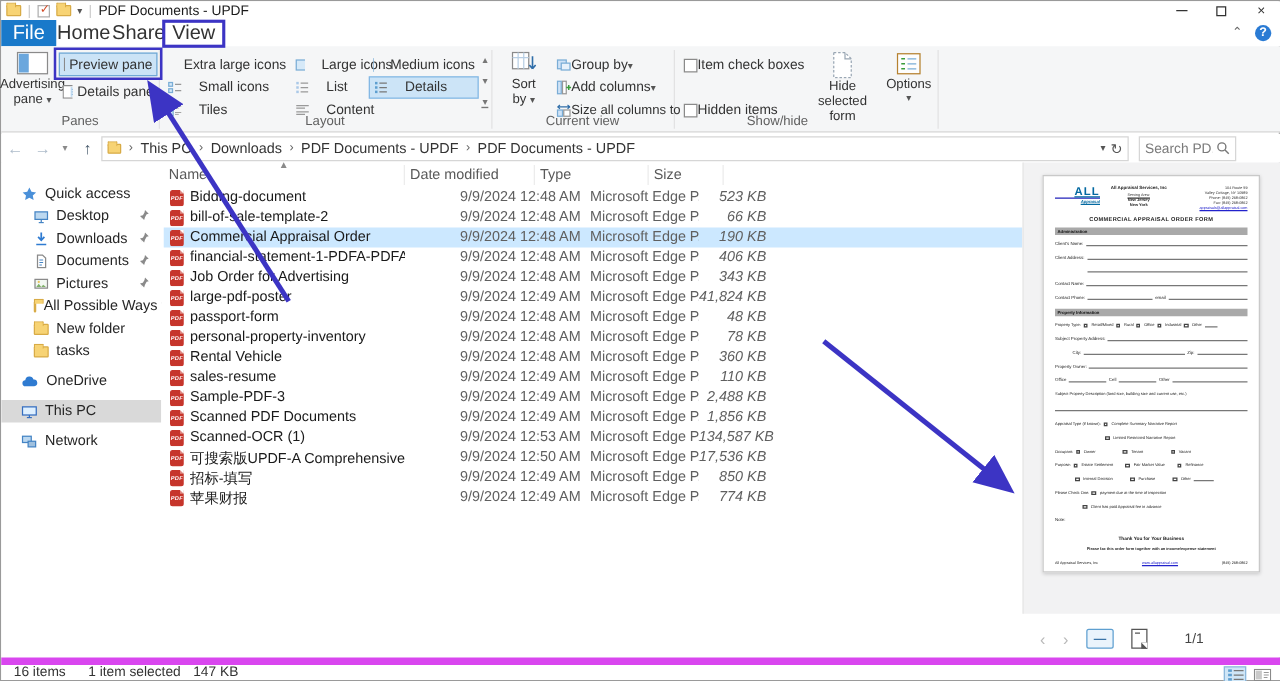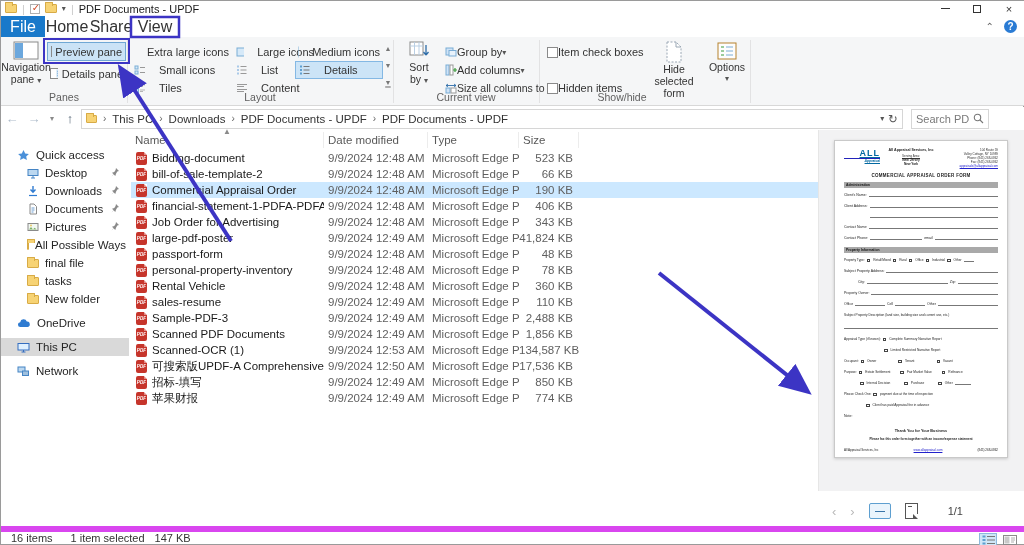--- a/index.html
+++ b/index.html
@@ -60,23 +60,23 @@
 
   #flist { position:absolute; left:130px; top:129px; width:687px; bottom:18px; background:#fff; }
   #cols { display:flex; height:20px; align-items:center; color:#595959; font-size:11.5px; position:relative; }
   .col { padding-left:4px; border-right:1px solid #ececec; height:16px; display:flex; align-items:center; }
   .c-name{ width:193px; } .c-date{ width:104px; } .c-type{ width:91px; } .c-size{ width:60px; }
   #sortcaret { position:absolute; left:92px; top:-3px; color:#8a8a8a; font-size:8px; }
   .row { display:flex; height:16px; align-items:center; font-size:11.5px; }
   .row.sel { background:#cce8ff; }
   .cell { overflow:hidden; white-space:nowrap; }
   .cell.n { width:193px; display:flex; align-items:center; gap:5px; padding-left:5px; color:#1a1a1a; }
-  .cell.d { width:104px; color:#5f5f5f; padding-left:4px; }
+  .cell.d { width:104px; color:#5f5f5f; padding-left:4px;margin-left:40px; }
   .cell.t { width:91px; color:#5f5f5f; padding-left:4px; }
-  .cell.s { width:60px; color:#5f5f5f; text-align:right; padding-right:6px; }
+  .cell.s { width:60px; color:#5f5f5f; text-align:right; padding-right:6px;font-style:italic; }
   .pdfic { flex:0 0 11px; width:11px; height:13px; background:#c6352b; border-radius:2px; position:relative; display:flex; align-items:center; justify-content:center; }
   .pdfic::after { content:"PDF"; color:#fff; font-size:4.5px; font-weight:bold; letter-spacing:.2px; }
   .pdfic::before { content:""; position:absolute; right:0; top:0; border-style:solid; border-width:0 3px 3px 0; border-color:#fff #fff #e08a84 #e08a84; }
 
   
   #prev { position:absolute; left:817px; top:129px; width:207px; bottom:18px; background:#fff; }
   .pvbg { position:absolute; left:0; top:0; width:207px; height:361px; background:#f2f2f3; border-left:1px solid #e6e6e6; }
   #page { position:absolute; left:16px; top:10px; width:174px; height:318px; background:#fff; border:1px solid #c9c9c9; box-shadow:0 1px 3px rgba(0,0,0,.18); padding:7px 9px; color:#222; }
   .dhead { display:flex; gap:3px; margin-bottom:5px; }
   .dlogo { width:36px; text-align:right; color:#0369a1;text-decoration:underline; }
@@ -156,21 +156,21 @@
     <div class="gsep" style="left:126px"></div>
     <div class="gsep" style="left:392px"></div>
     <div class="gsep" style="left:538px"></div>
     <div class="gsep" style="left:749px"></div>
 
     <div class="bigbtn" style="left:4px; top:4px; width:42px;">
       <svg width="26" height="20">
           <rect x="1" y="1" width="24" height="17" fill="#fff" stroke="#8a8a8a"></rect>
           <rect x="2" y="2" width="8" height="15" fill="#6ba7dd"></rect>
         </svg>
-      <span>Navigation</span>
+      <span>Advertising</span>
       <span><span>pane</span> <span class="caret">▾</span></span>
     </div>
     <div class="smbtn pressed" style="left:46px; top:5px; width:79px;">
       <svg width="13" height="11">
           <rect x="0.5" y="0.5" width="12" height="10" fill="#fff" stroke="#8a8a8a"></rect>
           <rect x="6.5" y="1.5" width="5" height="8" fill="#9fc6e8"></rect>
         </svg>
       <span>Preview pane</span>
     </div>
     <div class="smbtn" style="left:46px; top:27px; width:79px;">
@@ -394,29 +394,25 @@
       <svg class="pin" width="10" height="10">
           <path d="M6 1l3 3-1.7.4L6 6.7 5.3 9 3.7 7.4 1.5 9.5 3.6 7.3 2 5.7l2.3-.6L5.6 3z" fill="#8a8a8a"></path>
         </svg>
     </div>
     <div class="srow">
       <span class="fold"></span>
       <span>All Possible Ways to</span>
     </div>
     <div class="srow">
       <span class="fold"></span>
-      <span>final file</span>
+      <span>New folder</span>
     </div>
     <div class="srow">
       <span class="fold"></span>
       <span>tasks</span>
-    </div>
-    <div class="srow">
-      <span class="fold"></span>
-      <span>New folder</span>
     </div>
     <div class="srow top gap">
       <svg width="14" height="11">
           <path d="M3.5 9a2.4 2.4 0 01-.3-4.8A3.4 3.4 0 019.8 3.6 2.7 2.7 0 0110.4 9z" fill="#2f7bd1"></path>
         </svg>
       <span>OneDrive</span>
     </div>
     <div class="srow top gap selgray">
       <svg width="13" height="12">
           <rect x="1" y="2.5" width="11" height="6.5" fill="#dff0ff" stroke="#356ec0"></rect>

